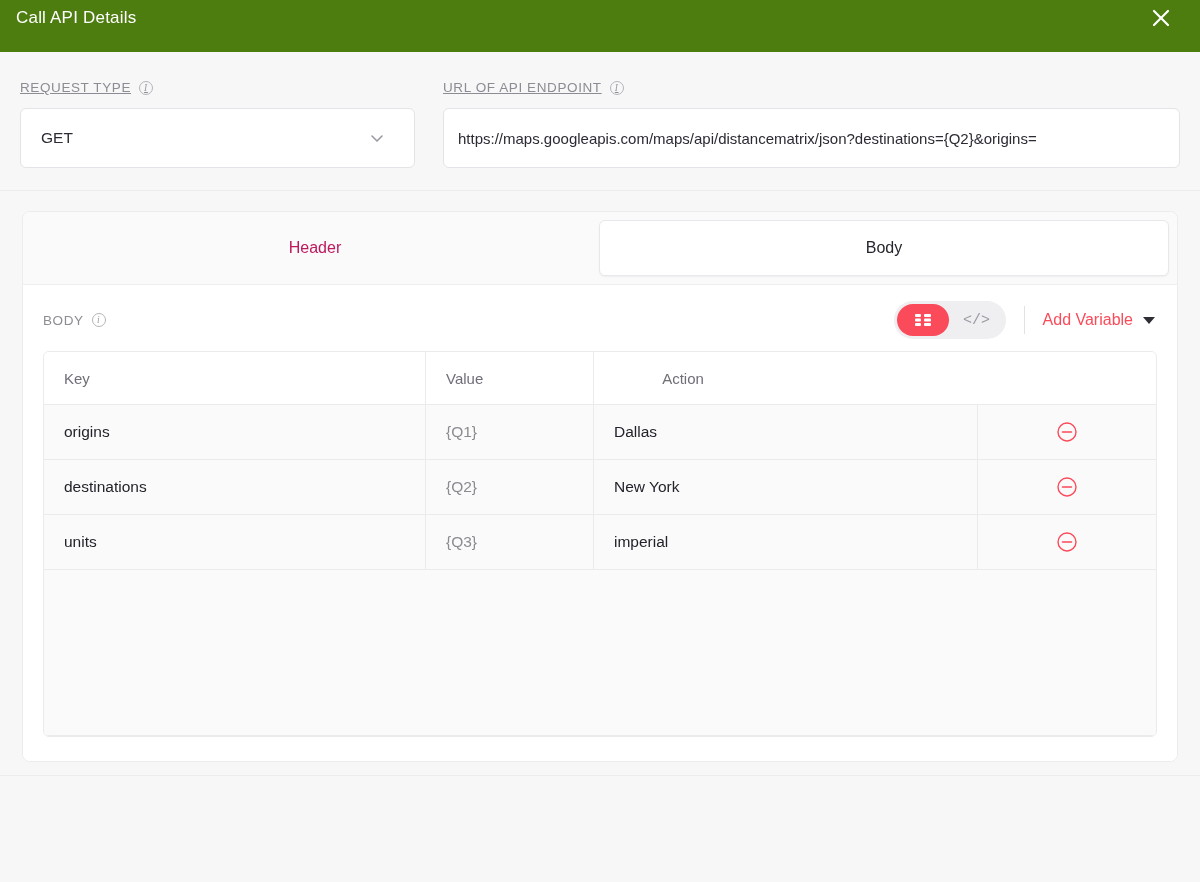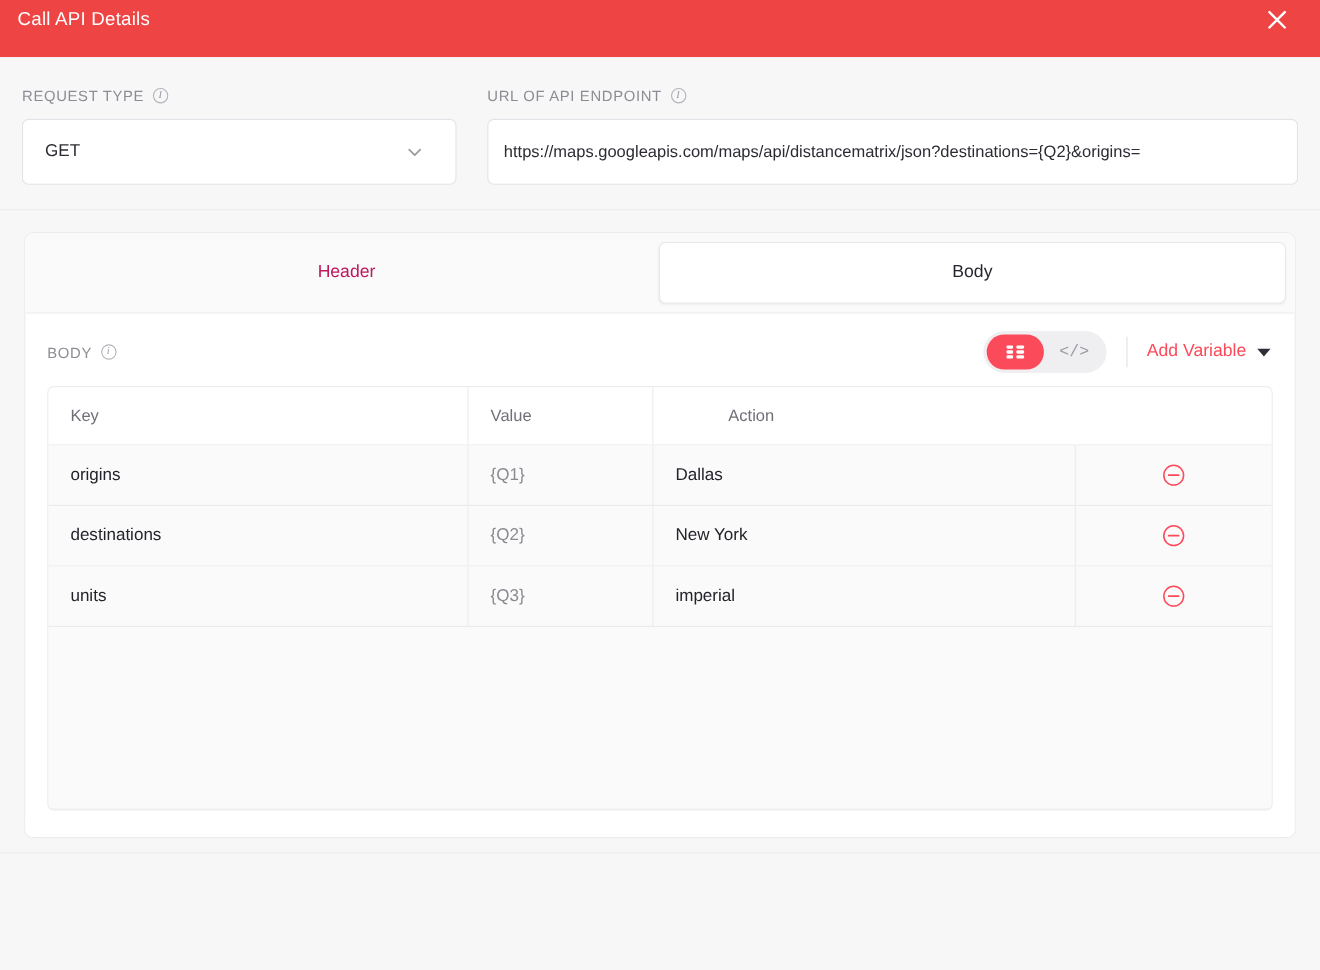--- a/index.html
+++ b/index.html
@@ -16,21 +16,21 @@
     position: relative;
     width: 1200px;
     height: 882px;
     background: #f7f7f8;
     overflow: hidden;
   }
 
   
   .titlebar {
     height: 52px;
-    background: #ef4444;
+    background: #4d7c0f;
     display: flex;
     align-items: center;
     justify-content: space-between;
     padding: 0 22px 17px 16px;
   }
   .titlebar-title {
     color: #ffffff;
     font-size: 17px;
     letter-spacing: .2px;
   }
@@ -50,27 +50,28 @@
     padding: 28px 20px 22px 20px;
     display: flex;
     gap: 28px;
     border-bottom: 1px solid #ededef;
   }
   .field-request { width: 395px; flex: 0 0 395px; }
   .field-url { flex: 1 1 auto; }
 
   .field-label {
     display: flex;
-    align-items: flex-start;
+    align-items: center;
     gap: 8px;
     font-size: 13.5px;
     letter-spacing: .6px;
     color: #8c8c94;
     margin-bottom: 13px;
     text-transform: uppercase;
+    text-decoration: underline;
   }
 
   .info-icon {
     width: 14px;
     height: 14px;
     border: 1px solid #b4b4bb;
     border-radius: 50%;
     color: #9a9aa2;
     font-size: 9.5px;
     font-style: italic;

